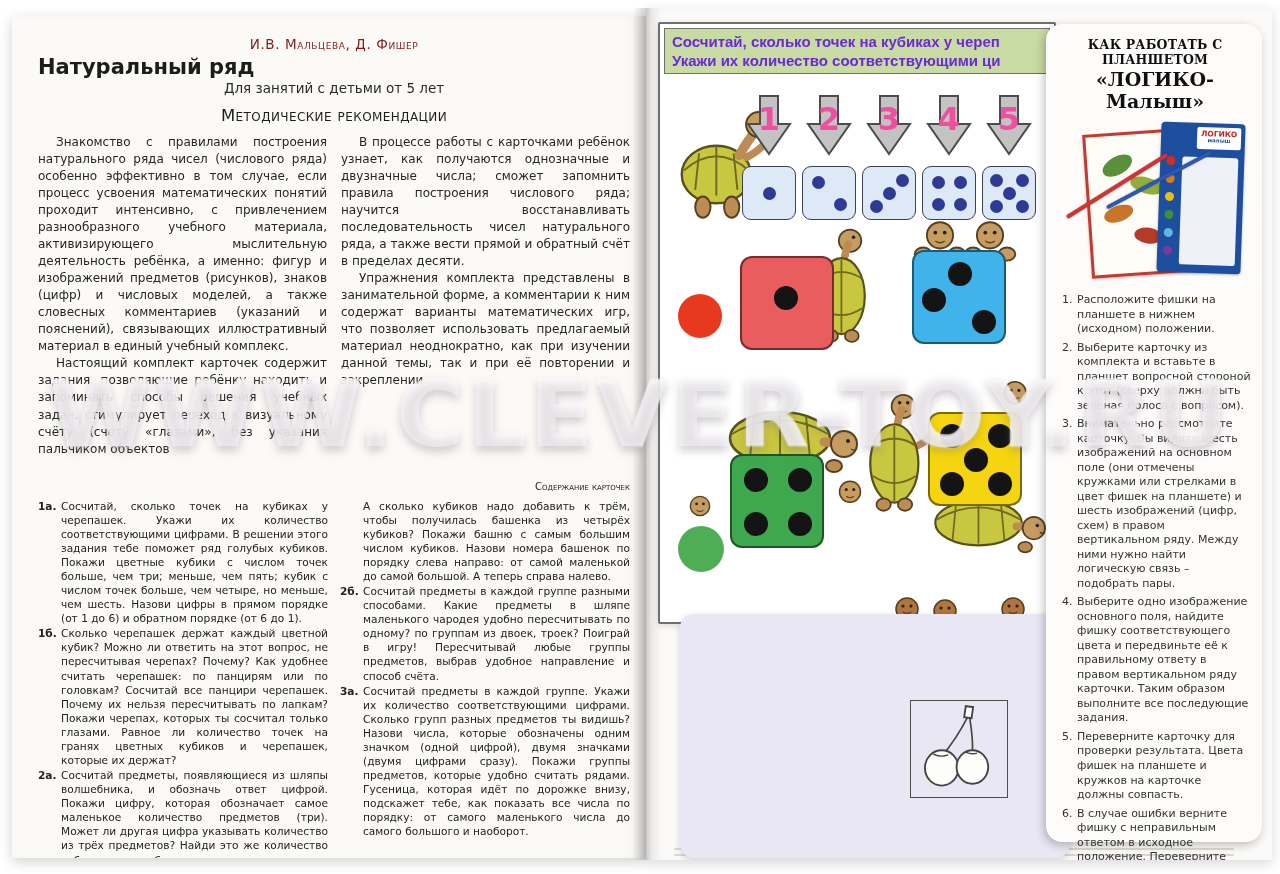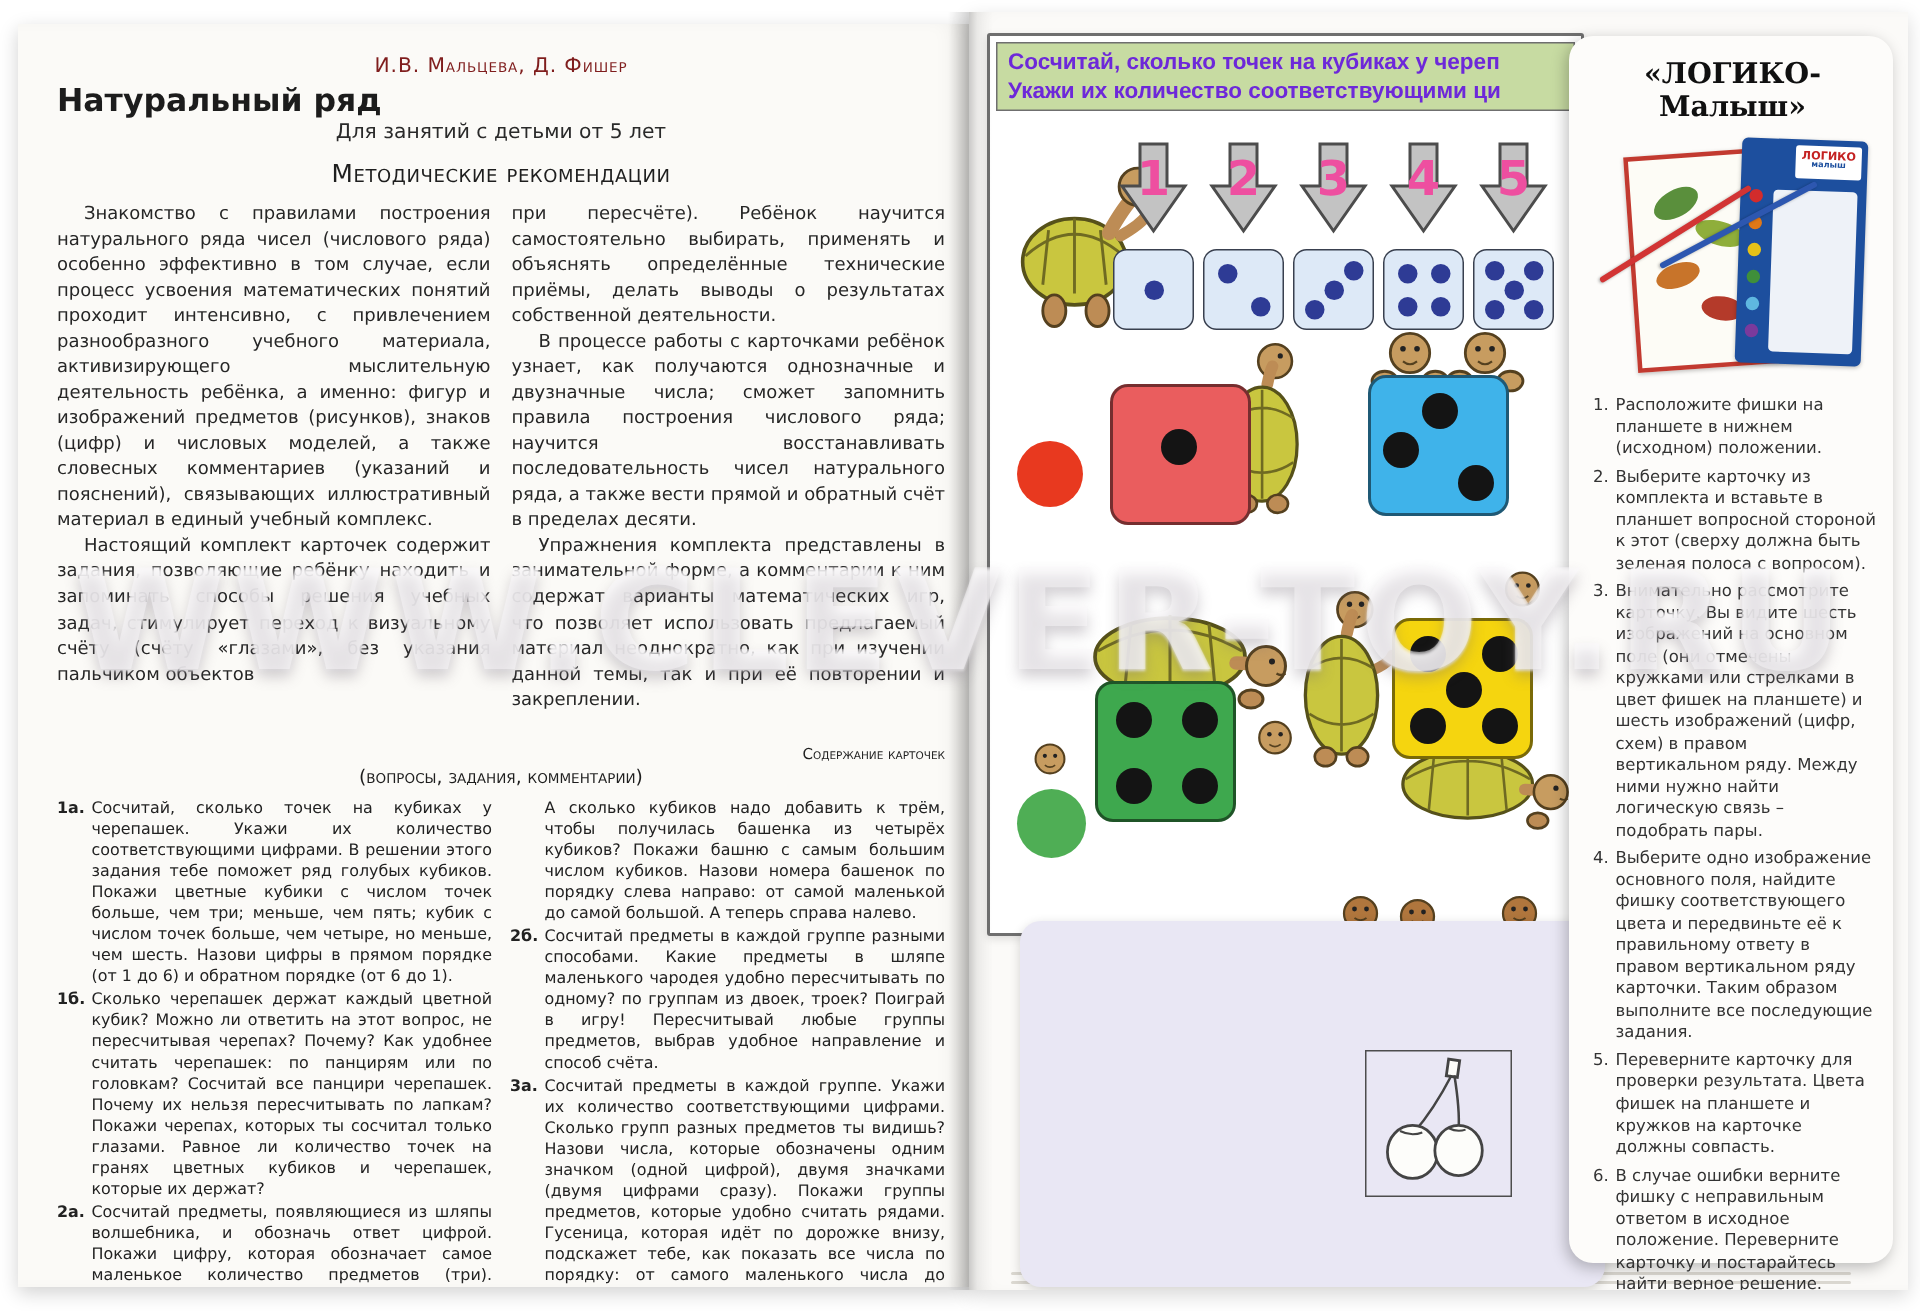--- a/index.html
+++ b/index.html
@@ -89,28 +89,26 @@
     <div class="book-title">Натуральный ряд</div>
     <div class="book-subtitle">Для занятий с детьми от 5 лет</div>
     <div class="method-heading">Методические рекомендации</div>
 
     <div class="intro-cols">
       <div class="col">
         <p class="ind">Знакомство с правилами построения натурального ряда чисел (числового ряда) особенно эффективно в том случае, если процесс усвоения математических понятий проходит интенсивно, с привлечением разнообразного учебного материала, активизирующего мыслительную деятельность ребёнка, а именно: фигур и изображений предметов (рисунков), знаков (цифр) и числовых моделей, а также словесных комментариев (указаний и пояснений), связывающих иллюстративный материал в единый учебный комплекс.</p>
         <p class="ind">Настоящий комплект карточек содержит задания, позволяющие ребёнку находить и запоминать способы решения учебных задач, стимулирует переход к визуальному счёту (счёту «глазами», без указания пальчиком объектов</p>
       </div>
       <div class="col">
-        <p>при пересчёте). Ребёнок научится самостоятельно выбирать, применять и объяснять определённые технические приёмы, делать выводы о результатах собственной деятельности.</p>
         <p class="ind">В процессе работы с карточками ребёнок узнает, как получаются однозначные и двузначные числа; сможет запомнить правила построения числового ряда; научится восстанавливать последовательность чисел натурального ряда, а также вести прямой и обратный счёт в пределах десяти.</p>
         <p class="ind">Упражнения комплекта представлены в занимательной форме, а комментарии к ним содержат варианты математических игр, что позволяет использовать предлагаемый материал неоднократно, как при изучении данной темы, так и при её повторении и закреплении.</p>
       </div>
     </div>
 
     <div class="contents-heading">Содержание карточек</div>
-    <div class="contents-sub">(вопросы, задания, комментарии)</div>
 
     <div class="list-cols">
       <div class="col">
         <p class="itm"><span class="num">1а.</span><b>Сосчитай, сколько точек на кубиках у черепашек. Укажи их количество соответствующими цифрами.</b> <span>В решении этого задания тебе поможет ряд голубых кубиков. Покажи цветные кубики с числом точек больше, чем три; меньше, чем пять; кубик с числом точек больше, чем четыре, но меньше, чем шесть. Назови цифры в прямом порядке (от 1 до 6) и обратном порядке (от 6 до 1).</span></p>
         <p class="itm"><span class="num">1б.</span><b>Сколько черепашек держат каждый цветной кубик?</b> <span>Можно ли ответить на этот вопрос, не пересчитывая черепах? Почему? Как удобнее считать черепашек: по панцирям или по головкам? Сосчитай все панцири черепашек. Почему их нельзя пересчитывать по лапкам? Покажи черепах, которых ты сосчитал только глазами. Равное ли количество точек на гранях цветных кубиков и черепашек, которые их держат?</span></p>
         <p class="itm"><span class="num">2а.</span><b>Сосчитай предметы, появляющиеся из шляпы волшебника, и обозначь ответ цифрой.</b> <span>Покажи цифру, которая обозначает самое маленькое количество предметов (три). Может ли другая цифра указывать количество из трёх предметов? Найди это же количество кубиков среди башенок, которые построили дети. Сколько кубиков из трёх надо снять, чтобы получилась башенка из двух кубиков? Сколько кубиков из двух надо снять, чтобы получилась башенка из одного кубика?</span></p>
       </div>
       <div class="col">
         <p class="itm"><span class="num"></span><span>А сколько кубиков надо добавить к трём, чтобы получилась башенка из четырёх кубиков? Покажи башню с самым большим числом кубиков. Назови номера башенок по порядку слева направо: от самой маленькой до самой большой. А теперь справа налево.</span></p>
         <p class="itm"><span class="num">2б.</span><b>Сосчитай предметы в каждой группе разными способами.</b> <span>Какие предметы в шляпе маленького чародея удобно пересчитывать по одному? по группам из двоек, троек? Поиграй в игру! Пересчитывай любые группы предметов, выбрав удобное направление и способ счёта.</span></p>
@@ -331,20 +329,21 @@
         <path d="M63 17 Q67 42 66 56" fill="none" stroke="#444" stroke-width="1.8"></path>
         <ellipse cx="33" cy="72" rx="18" ry="19" fill="#fdfdfa" stroke="#444" stroke-width="2"></ellipse>
         <ellipse cx="66" cy="71" rx="17" ry="18" fill="#fdfdfa" stroke="#444" stroke-width="2"></ellipse>
         <path d="M24 57 q8 4 16 1" fill="none" stroke="#444" stroke-width="1.5"></path>
         <path d="M59 55 q6 3 12 1" fill="none" stroke="#444" stroke-width="1.5"></path>
       </svg>
     </div>
   </div>
 
   <div class="sidebar">
+    <div class="sb-title1">КАК РАБОТАТЬ С ПЛАНШЕТОМ</div>
     <div class="sb-title2">«ЛОГИКО-Малыш»</div>
 
     <div class="tablet">
       <div class="board-l">
         <svg width="98" height="132" viewBox="0 0 98 132">
           <ellipse cx="30" cy="30" rx="16" ry="9" fill="#5a8f3c" transform="rotate(-25 30 30)"></ellipse>
           <ellipse cx="58" cy="52" rx="17" ry="8" fill="#8fae3b" transform="rotate(20 58 52)"></ellipse>
           <ellipse cx="28" cy="78" rx="15" ry="8" fill="#c8742a" transform="rotate(-15 28 78)"></ellipse>
           <ellipse cx="56" cy="102" rx="14" ry="8" fill="#b43a2a" transform="rotate(12 56 102)"></ellipse>
           <circle cx="84" cy="22" r="6" fill="#d22c2c"></circle>

